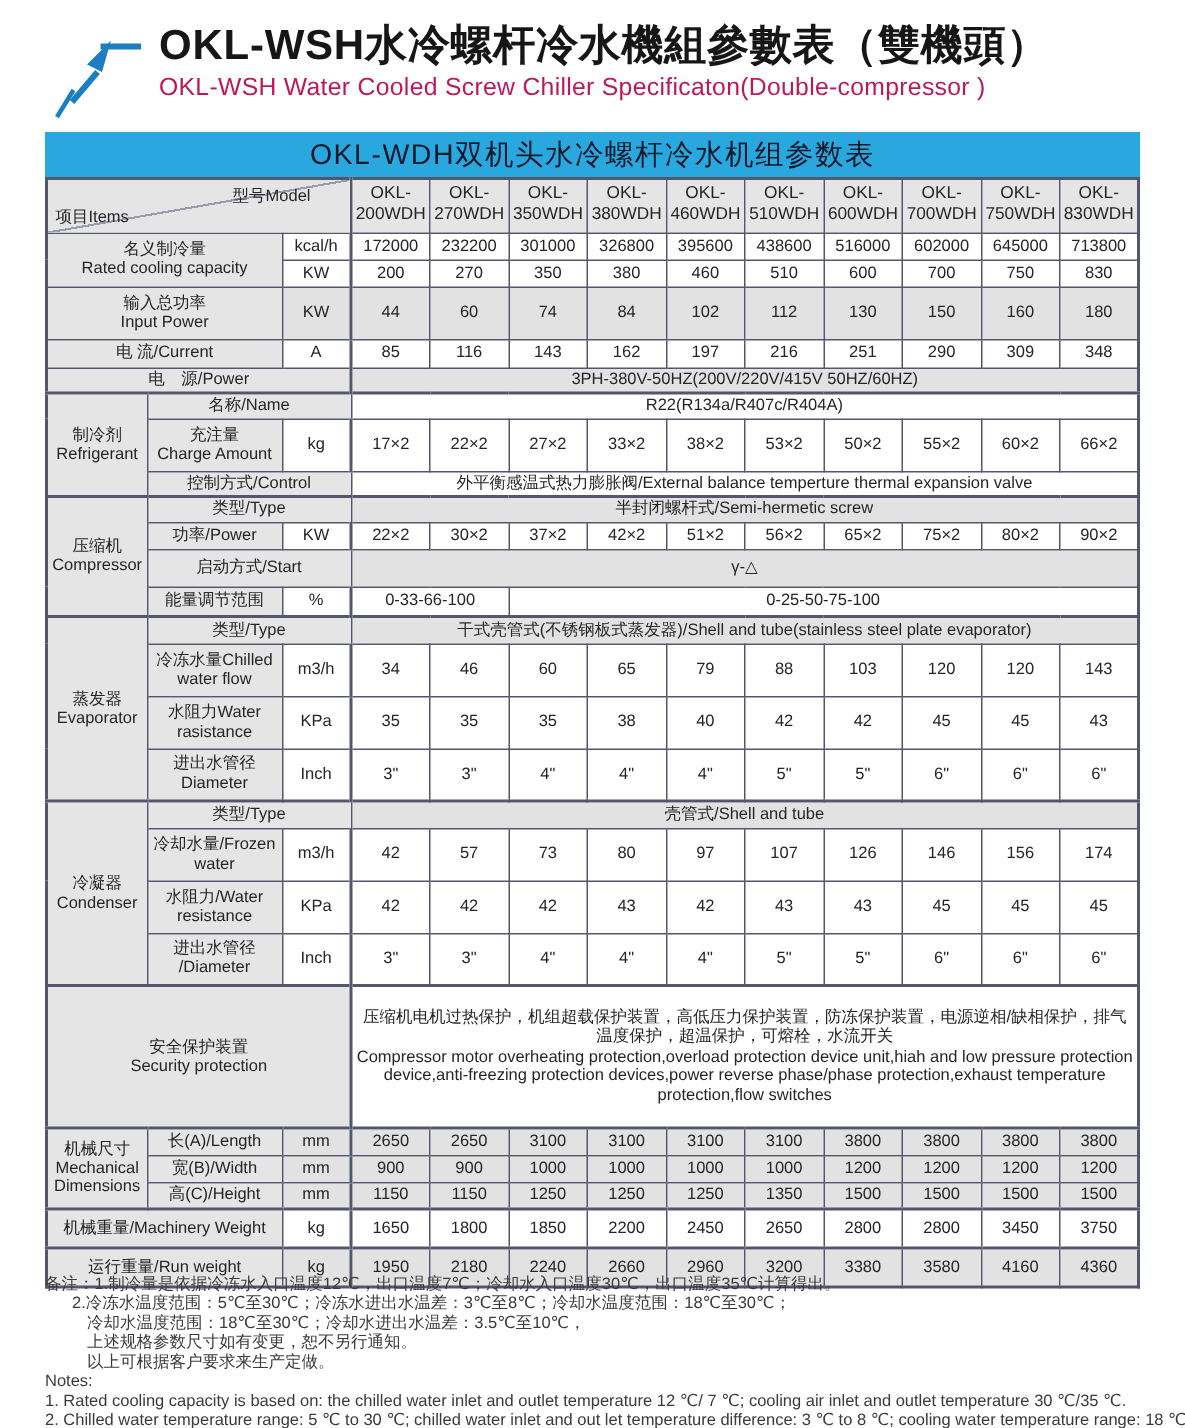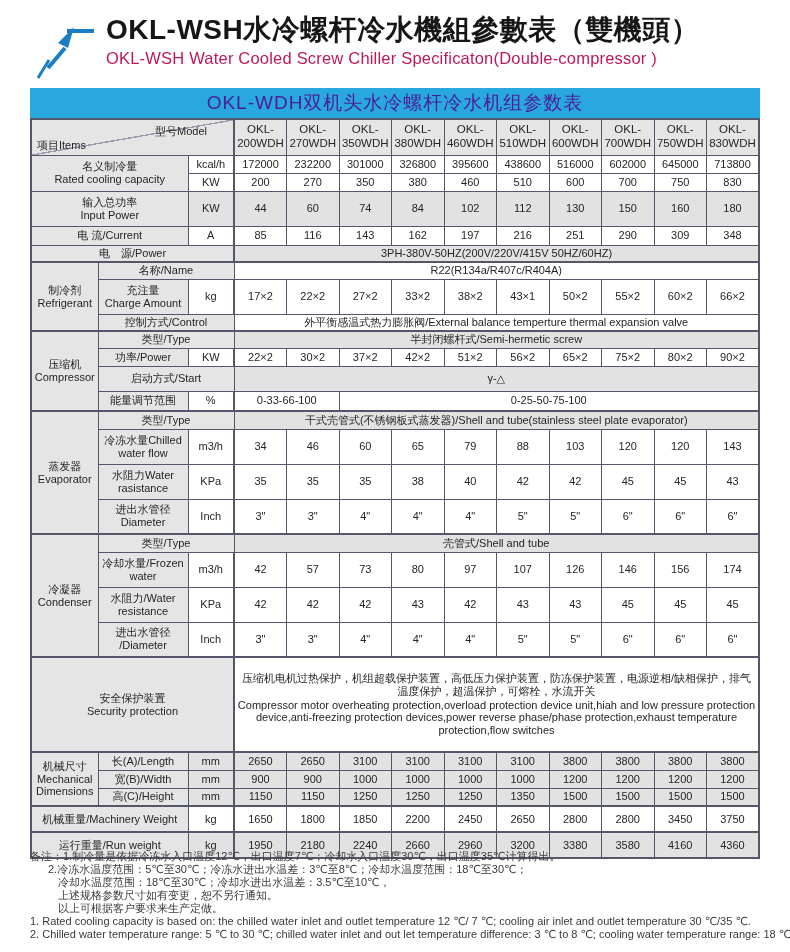--- a/index.html
+++ b/index.html
@@ -17,21 +17,21 @@
 
   
   .hdr{position:absolute;left:34px;top:14px;width:730px;height:68px;}
   .logo{position:absolute;left:0;top:10px;width:62px;height:56px;}
   .titles{position:absolute;left:72px;top:0;}
   .title-zh{font-size:28px;font-weight:600;letter-spacing:0.5px;color:#161616;line-height:1.15;}
   .title-en{font-size:16.5px;font-weight:400;color:#be185d;margin-top:3px;letter-spacing:0.2px;}
 
   
   .banner{position:absolute;left:30px;top:88px;width:730px;height:30px;background:var(--banner-bg);
-    color:#4c1d95;font-size:19px;font-weight:500;display:flex;align-items:center;justify-content:center;letter-spacing:1px;}
+    color:#0f172a;font-size:19px;font-weight:500;display:flex;align-items:center;justify-content:center;letter-spacing:1px;}
 
   
   table.spec{position:absolute;left:30px;top:118px;width:730px;border-collapse:collapse;table-layout:fixed;
     border:2px solid var(--border);}
   table.spec td{border:1px solid var(--border);font-size:11px;line-height:1.18;text-align:center;
     vertical-align:middle;padding:1px 2px;color:#252525;overflow:hidden;}
   table.spec td.label{background:var(--label-bg);}
   table.spec td.shade{background:var(--shade-bg);}
   table.spec td.edge-r{border-right-width:2px;}
   table.spec tr.thick-top td{border-top-width:2px;}
@@ -198,21 +198,21 @@
           <td class="val span-val" colspan="10">R22(R134a/R407c/R404A)</td>
         </tr>
         <tr style="height: 35px;">
           <td class="rowlabel label">充注量<br>Charge Amount</td>
           <td class="unit edge-r">kg</td>
           <td class="val">17×2</td>
           <td class="val">22×2</td>
           <td class="val">27×2</td>
           <td class="val">33×2</td>
           <td class="val">38×2</td>
-          <td class="val">43×1</td>
+          <td class="val">53×2</td>
           <td class="val">50×2</td>
           <td class="val">55×2</td>
           <td class="val">60×2</td>
           <td class="val">66×2</td>
         </tr>
         <tr style="height: 17px;">
           <td class="rowlabel label" colspan="2">控制方式/Control</td>
           <td class="val span-val" colspan="10">外平衡感温式热力膨胀阀/External balance temperture thermal expansion valve</td>
         </tr>
         <tr class="thick-top" style="height: 17px;">
@@ -418,16 +418,17 @@
         </tr>
       </tbody>
   </table>
 
   <div class="notes" id="notes">
       <div class="note-line">备注：1.制冷量是依据冷冻水入口温度12℃，出口温度7℃；冷却水入口温度30℃，出口温度35℃计算得出。</div>
       <div class="note-line ind-1">2.冷冻水温度范围：5℃至30℃；冷冻水进出水温差：3℃至8℃；冷却水温度范围：18℃至30℃；</div>
       <div class="note-line ind-2">冷却水温度范围：18℃至30℃；冷却水进出水温差：3.5℃至10℃，</div>
       <div class="note-line ind-2">上述规格参数尺寸如有变更，恕不另行通知。</div>
       <div class="note-line ind-2">以上可根据客户要求来生产定做。</div>
+      <div class="note-line">Notes:</div>
       <div class="note-line">1. Rated cooling capacity is based on: the chilled water inlet and outlet temperature 12 ℃/ 7 ℃; cooling air inlet and outlet temperature 30 ℃/35 ℃.</div>
       <div class="note-line">2. Chilled water temperature range: 5 ℃ to 30 ℃; chilled water inlet and out let temperature difference: 3 ℃ to 8 ℃; cooling water temperature range: 18 ℃</div>
     </div>
 </div>
 
 </body></html>

